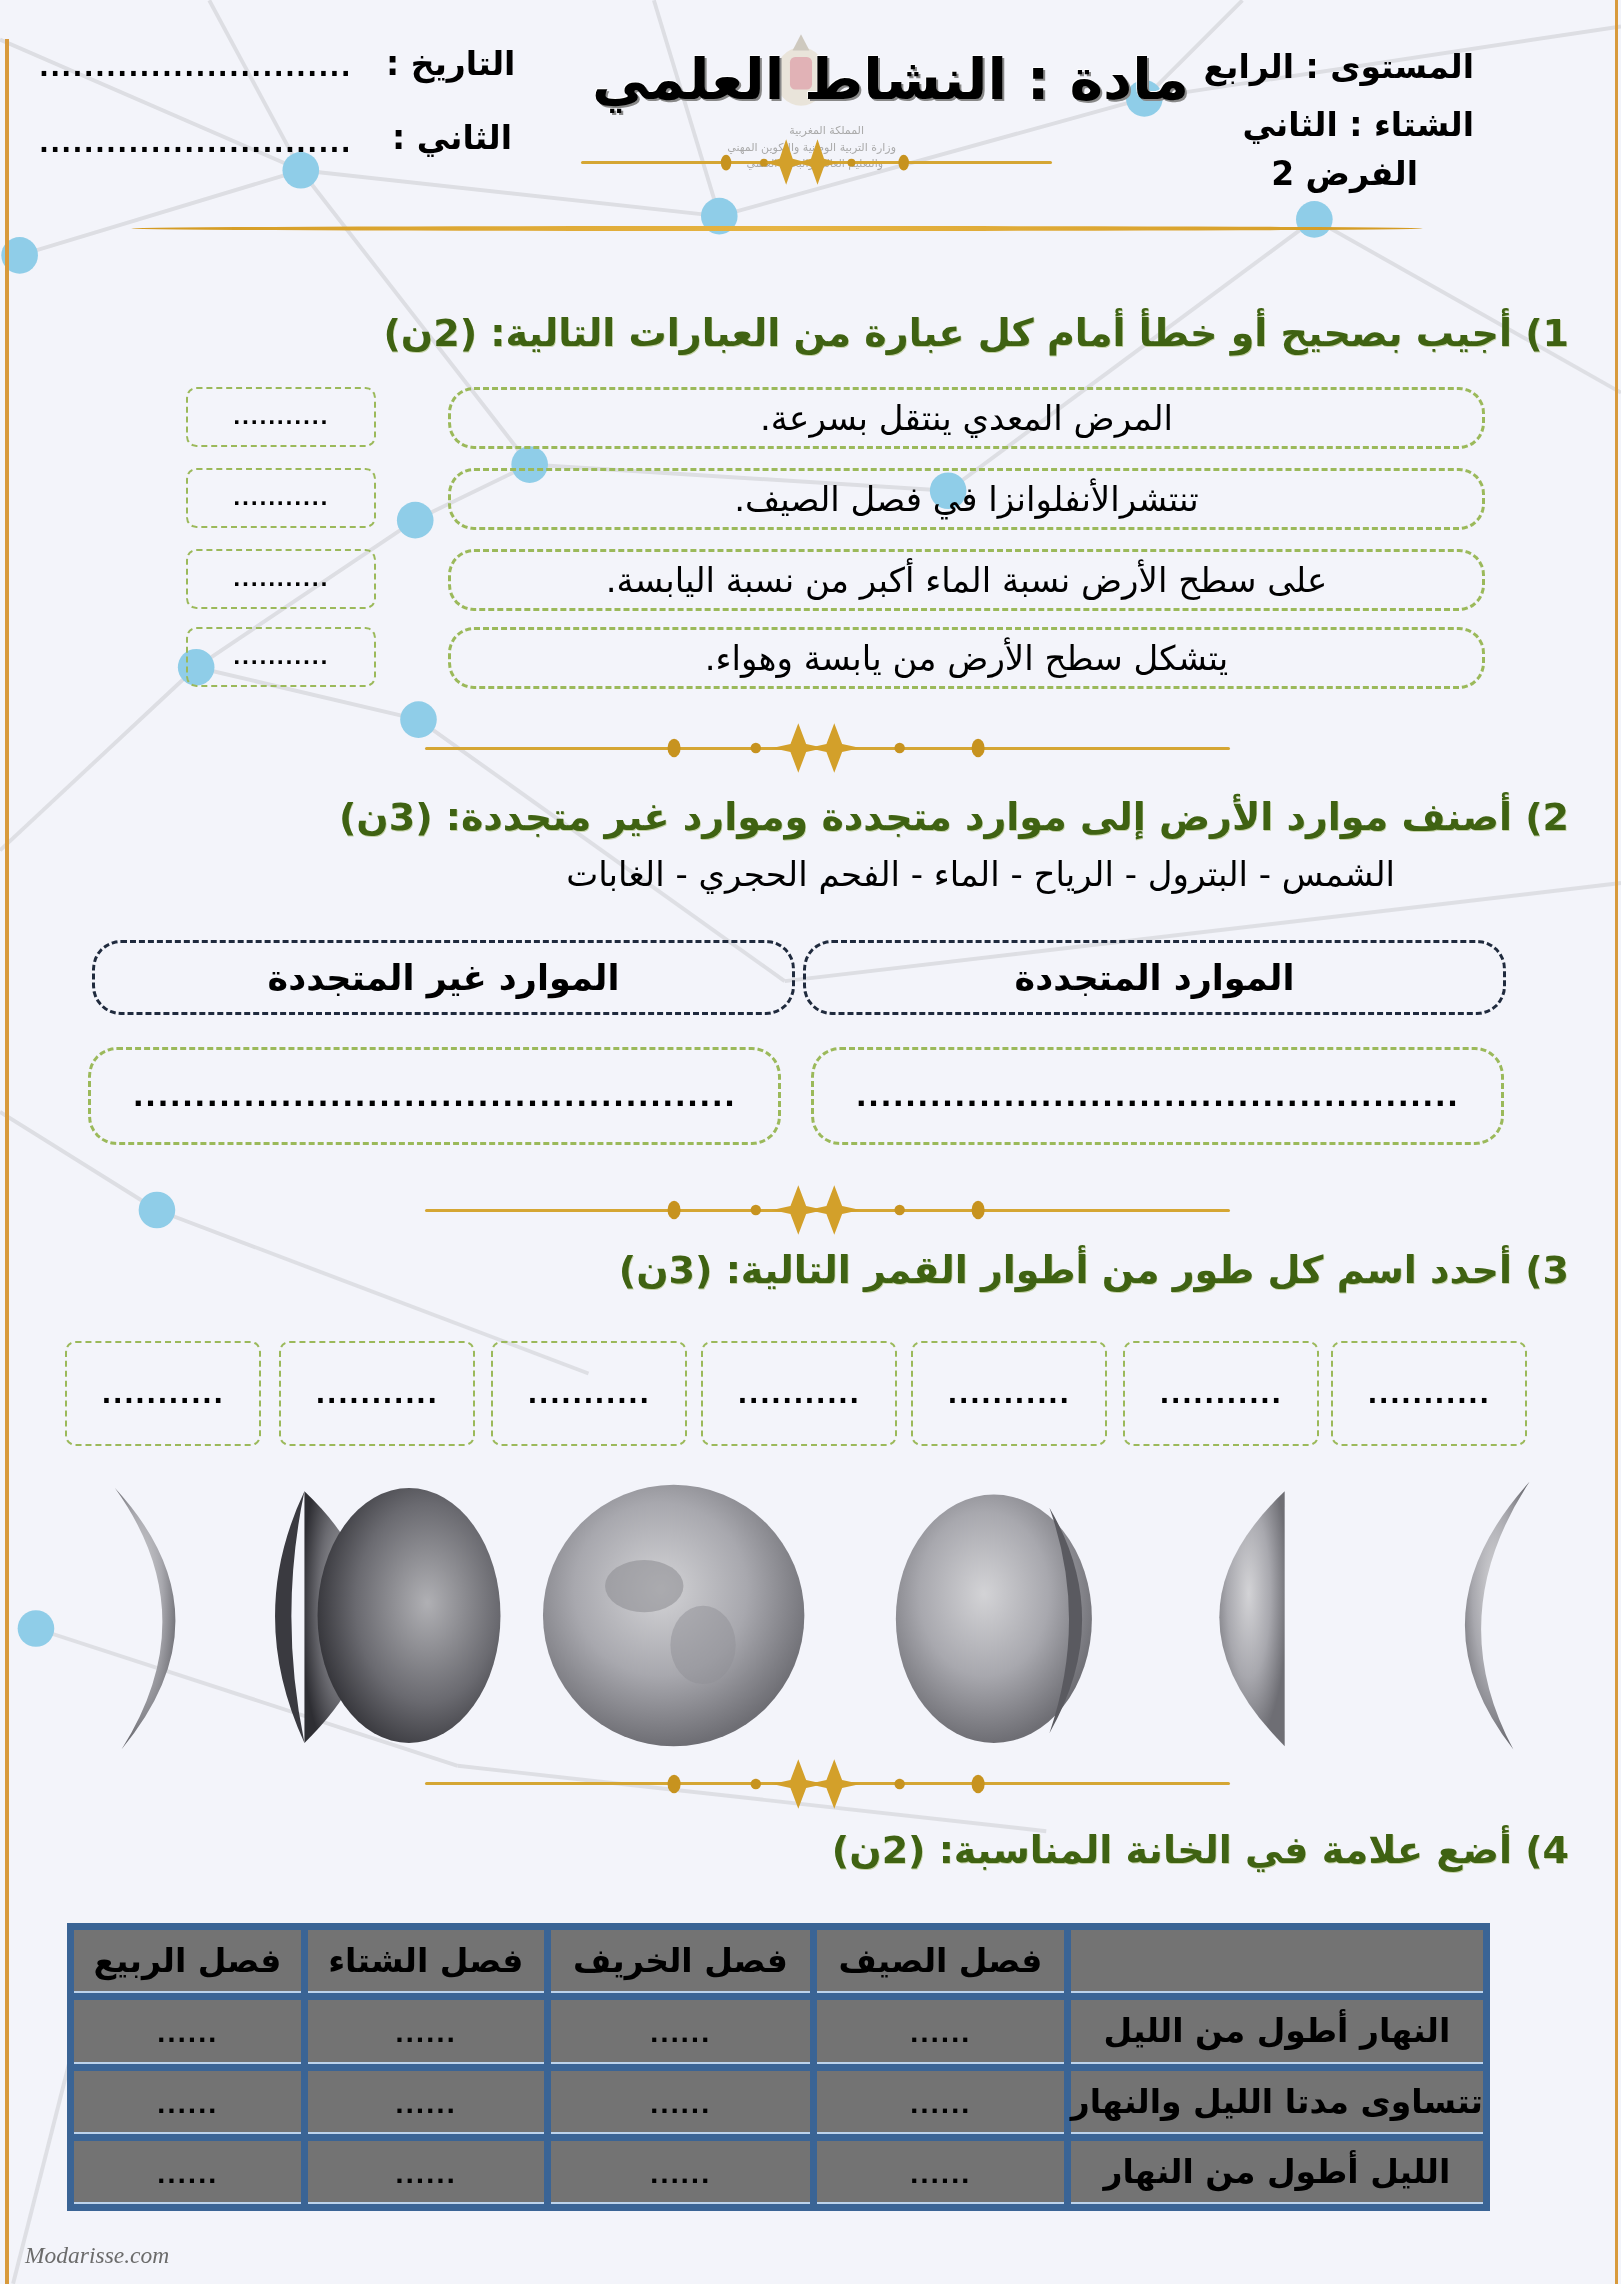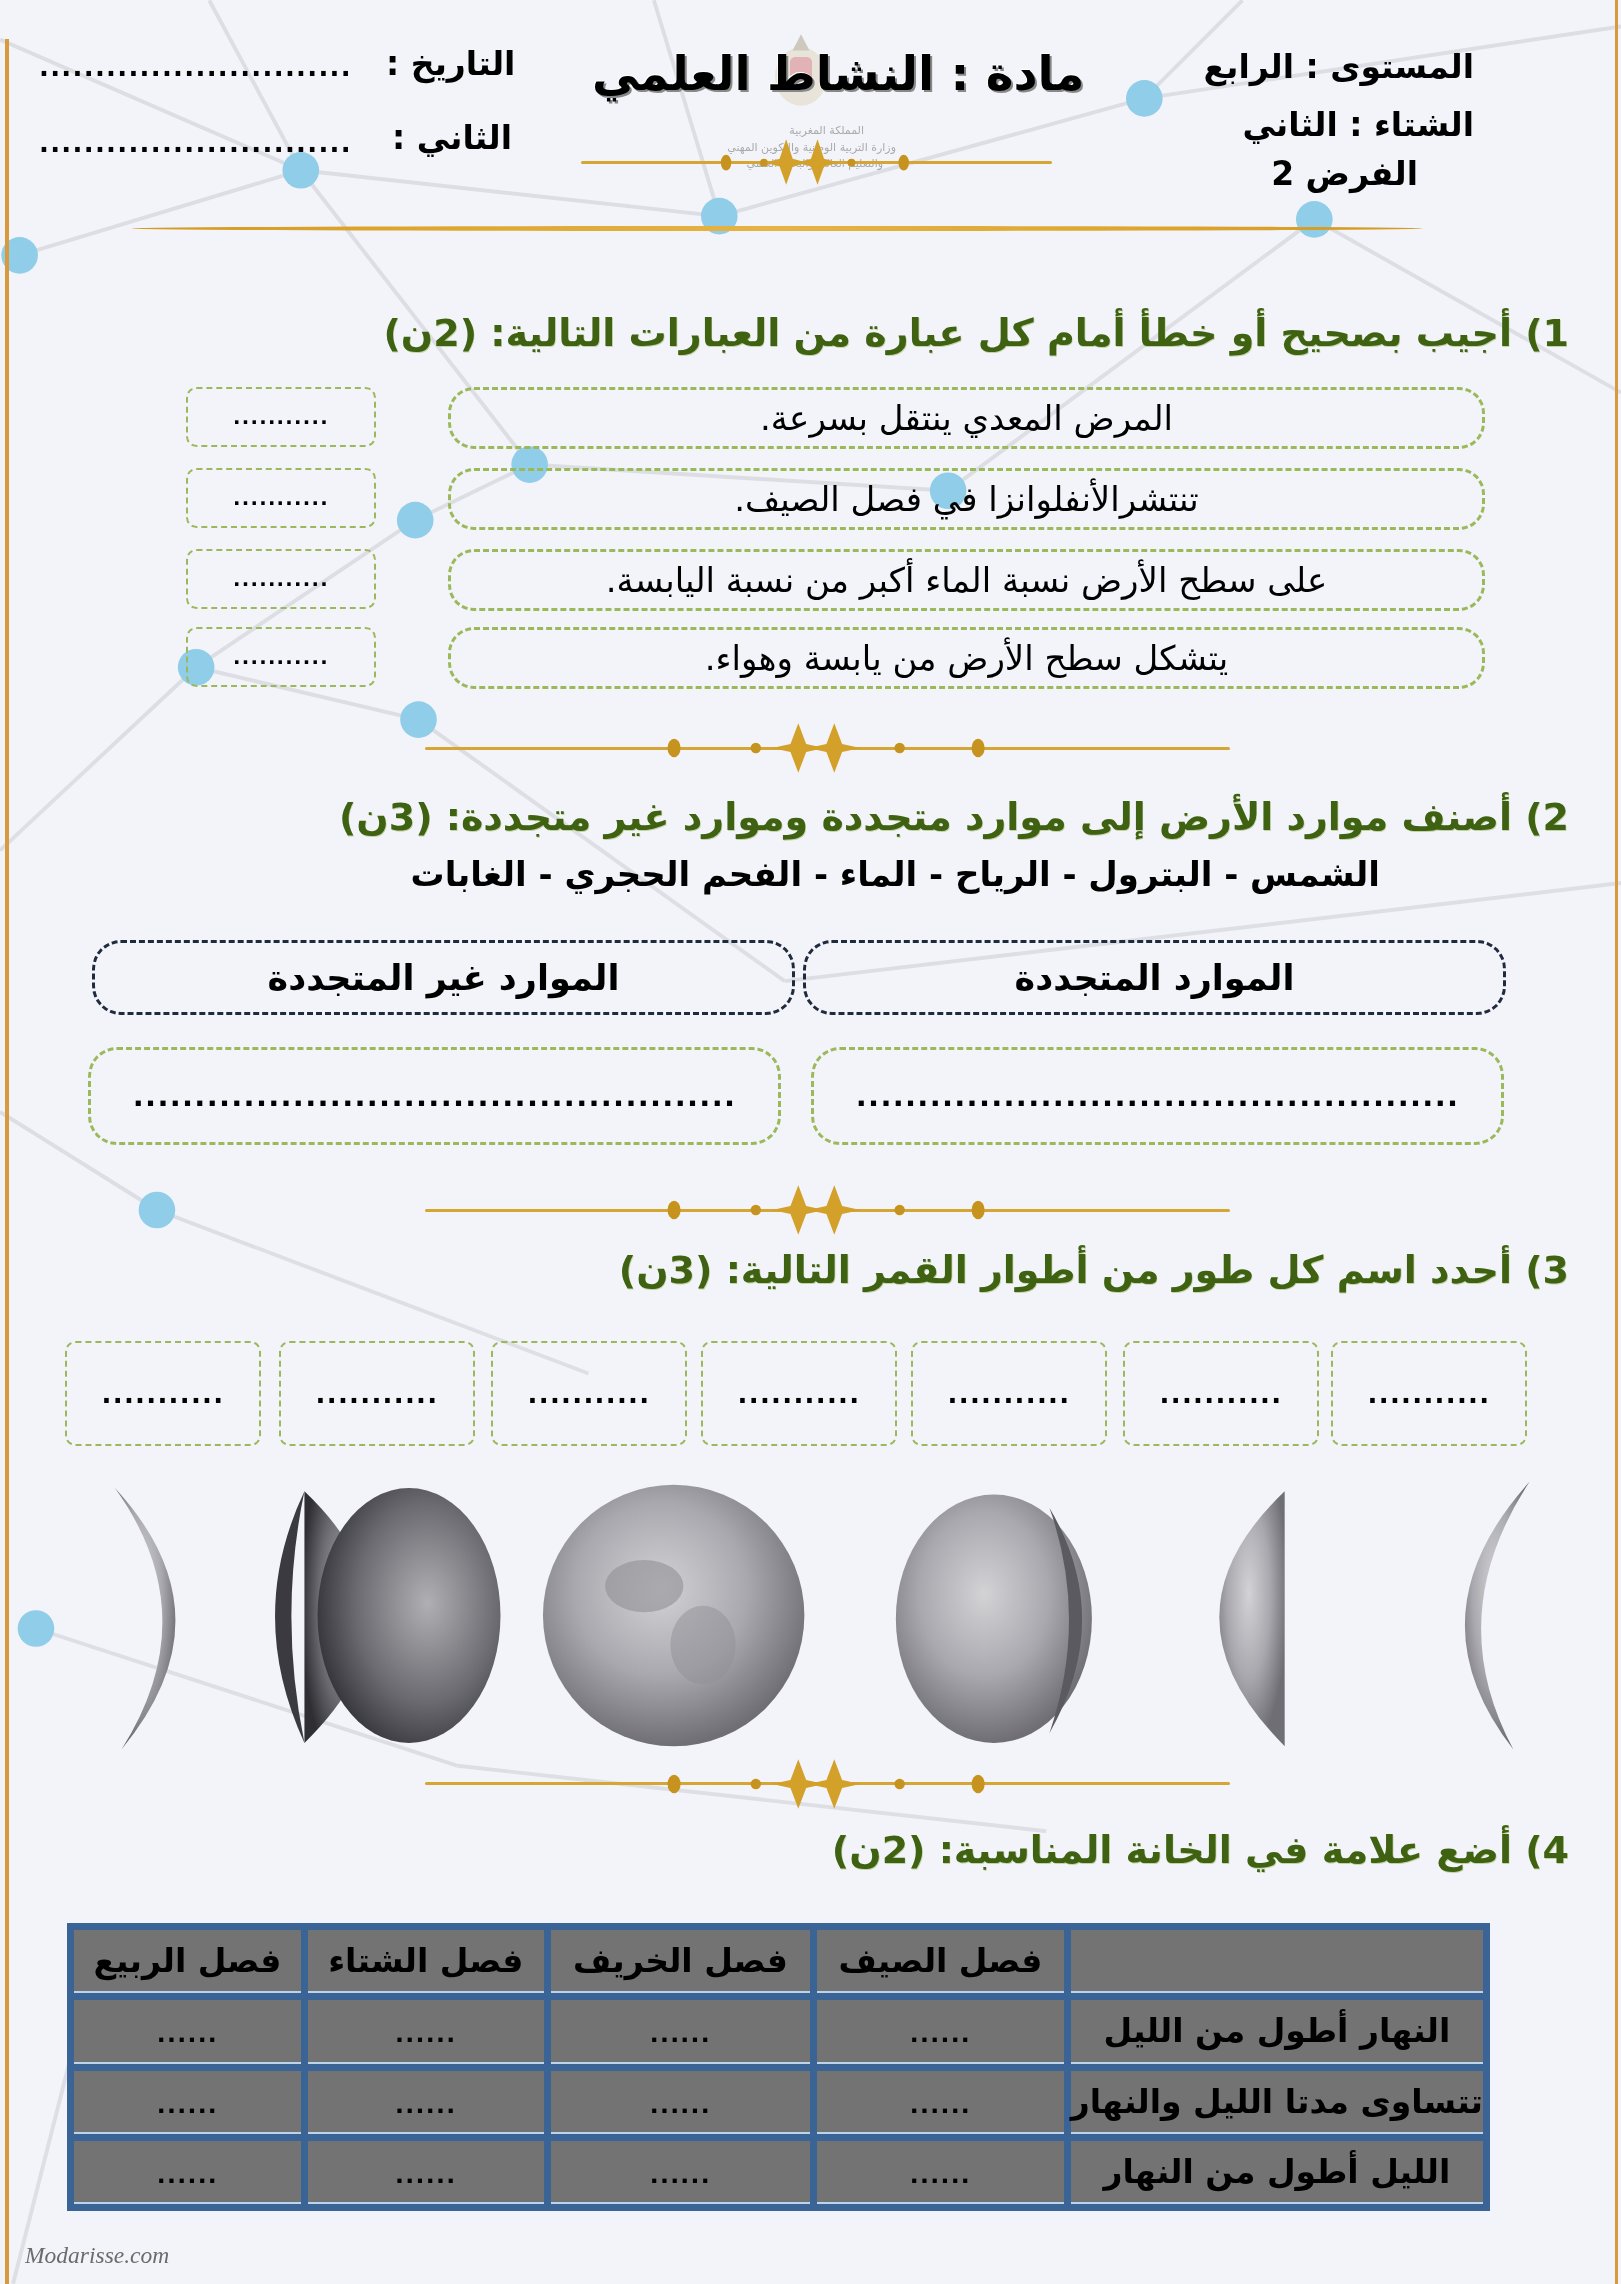--- a/index.html
+++ b/index.html
@@ -15,21 +15,21 @@
   
   .bg-net { position: absolute; left: 0; top: 0; width: 1621px; height: 2284px; z-index: 0; }
   .page-border-left { position: absolute; left: 5.2px; top: 39px; width: 3.9px; height: 2245px; background: #d89a3c; z-index: 1; }
   .page-border-right { position: absolute; right: 2.6px; top: 0; width: 3.3px; height: 2284px; background: #d89a3c; z-index: 1; }
 
   .content { position: absolute; inset: 0; z-index: 2; }
   .hdr-text { font-size: 33px; font-weight: bold; white-space: nowrap; }
   .dots { font-size: 26px; font-weight: bold; letter-spacing: 1.3px; white-space: nowrap; direction: ltr; }
 
   .title {
-    font-size: 47px; font-weight: bold; white-space: nowrap;
+    font-size: 57px; font-weight: bold; white-space: nowrap;
     text-shadow: 2px 2px 0 #888, -0.7px -0.7px 0 #fff;
   }
   .crest { position: absolute; left: 765px; top: 31px; width: 72px; height: 78px; opacity: 0.35; }
   .crest-text { position: absolute; font-size: 11px; color: #aaa; white-space: nowrap; text-align: right; }
 
   .gold-line { position: absolute; height: 3.3px; background: #d5a633; border-radius: 2px; }
   .gold-main-rule { position: absolute; left: 131px; top: 226px; width: 1292px; height: 5.2px; background: linear-gradient(90deg, #d39a22, #e6b443 50%, #d39a22); border-radius: 50%; }
 
   .q-heading {
     position: absolute; font-size: 38px; font-weight: bold; color: #3f6212; white-space: nowrap;
@@ -201,21 +201,21 @@
       <circle cx="145" cy="38" r="8" fill="#c7931f"></circle>
       <path d="M210 0 L222 32 L250 38 L222 44 L210 76 L198 44 L170 38 L198 32 Z" fill="#d3a02a"></path>
       <path d="M265 0 L277 32 L305 38 L277 44 L265 76 L253 44 L225 38 L253 32 Z" fill="#d3a02a"></path>
       <circle cx="365" cy="38" r="8" fill="#c7931f"></circle>
       <ellipse cx="485" cy="38" rx="10" ry="14" fill="#c7931f"></ellipse>
     </svg>
   </div>
 
   <section>
     <div class="q-heading" style="right:52px; top:795px;">2) أصنف موارد الأرض إلى موارد متجددة وموارد غير متجددة: (3ن)</div>
-    <div class="abs" style="right:241px; top:854px; font-size:34px; font-weight:bold; white-space:nowrap;">الشمس - البترول - الرياح - الماء - الفحم الحجري - الغابات</div>
+    <div class="abs" style="right:226px; top:854px; font-size:34px; font-weight:normal; white-space:nowrap;">الشمس - البترول - الرياح - الماء - الفحم الحجري - الغابات</div>
 
     <div class="hdr-box" style="left:803px; top:940px; width:703px; height:75px;">
         <span>الموارد المتجددة</span>
       </div>
     <div class="hdr-box" style="left:92px; top:940px; width:703px; height:75px;">
         <span>الموارد غير المتجددة</span>
       </div>
 
     <div class="fill-box" style="left:811px; top:1047px; width:693px; height:98px;">
         <span class="dots" style="font-size:29px;">.................................................</span>

